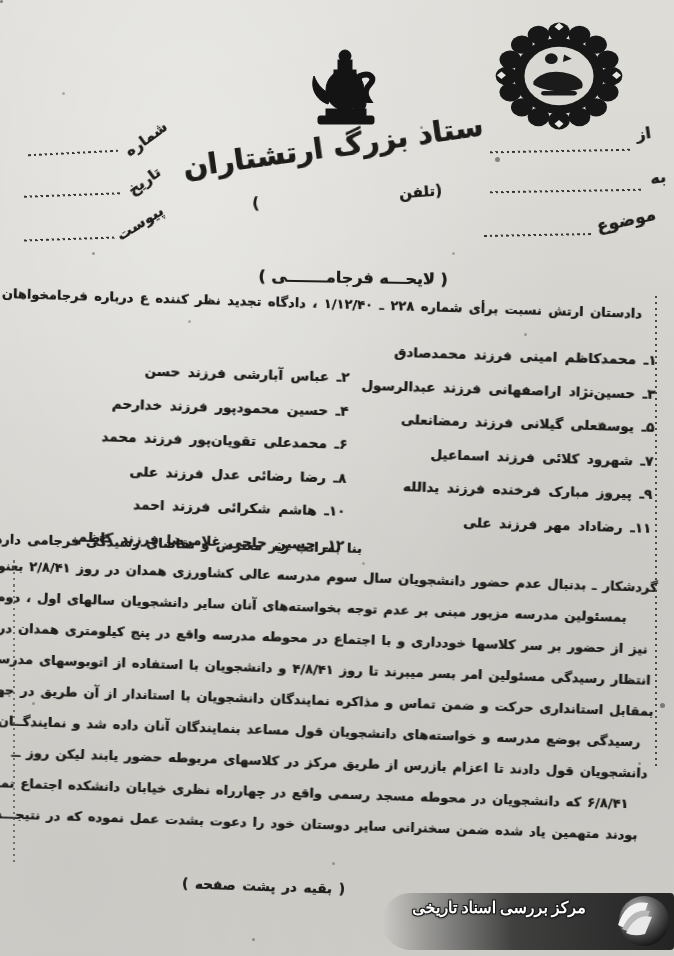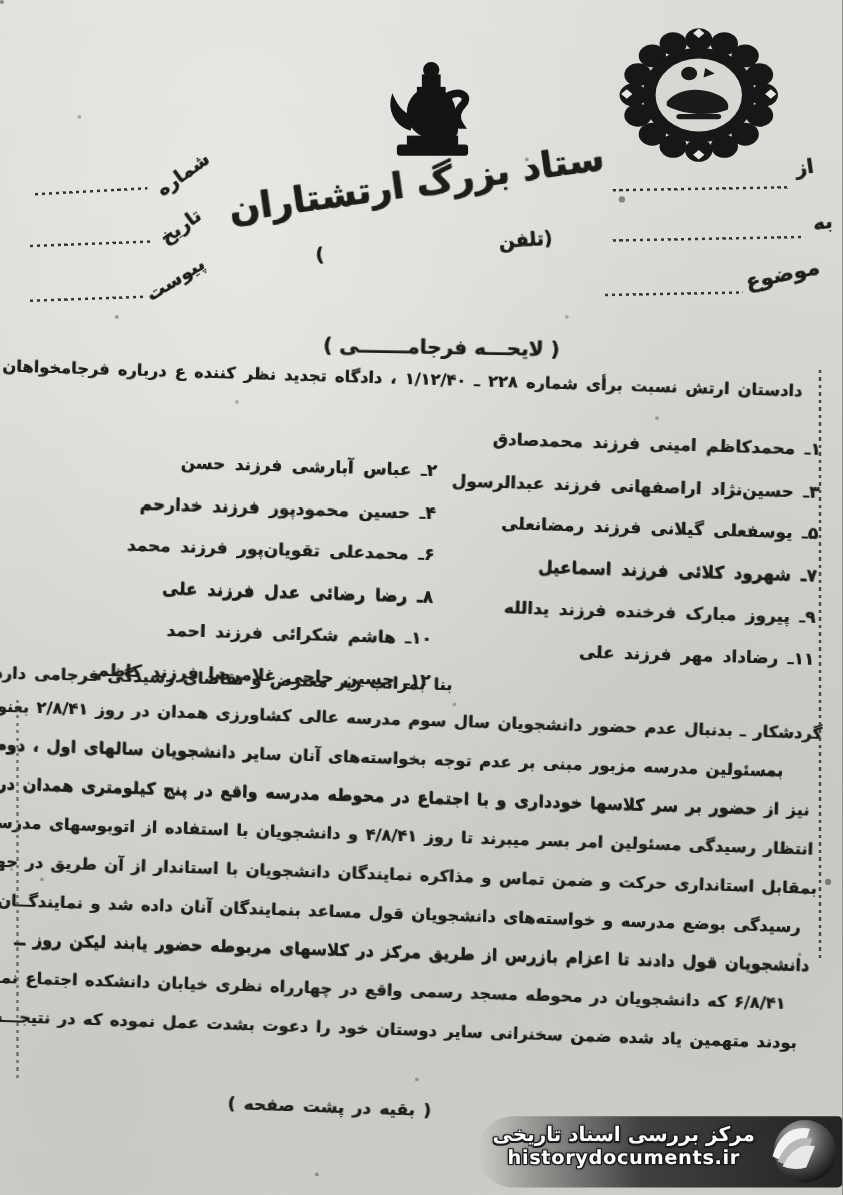--- a/index.html
+++ b/index.html
@@ -28,20 +28,21 @@
   .title{font-weight:bold;font-size:16px;letter-spacing:0.5px;}
   .collist{line-height:33.5px;font-weight:bold;font-size:13.5px;word-spacing:3px;text-align:right;}
   .bodypara{line-height:31px;font-weight:bold;font-size:13px;word-spacing:1.5px;text-align:right;}
   .bodypara > div{white-space:nowrap;}
   .vdots{width:2px;background:repeating-linear-gradient(180deg,#4a4843 0 2.5px,rgba(0,0,0,0) 2.5px 6px);}
 
   .wmbar{
     left:382px;top:893px;width:292px;height:57px;
     background:linear-gradient(to left, rgba(22,22,22,.93) 0%, rgba(45,45,45,.88) 55%, rgba(90,90,90,.45) 85%, rgba(140,140,140,0) 100%);
     border-radius:30px 4px 4px 30px;
+    font-family:Liberation Serif, serif;
   }
   .wmtext{position:absolute;right:66px;top:5px;width:218px;text-align:center;color:#fff;direction:rtl;}
   .wmtitle{font-size:16px;font-weight:bold;
     text-shadow:-1px -1px 0 #1a1a1a,1px -1px 0 #1a1a1a,-1px 1px 0 #1a1a1a,1px 1px 0 #1a1a1a,0 0 3px rgba(0,0,0,.9);}
   .wmurl{font-size:15.5px;font-weight:bold;letter-spacing:.5px;direction:ltr;
     text-shadow:-1px -1px 0 #1a1a1a,1px -1px 0 #1a1a1a,-1px 1px 0 #1a1a1a,1px 1px 0 #1a1a1a,0 0 3px rgba(0,0,0,.9);}
 
   .specks{left:0;top:0;width:3px;height:3px;border-radius:50%;background:rgba(45,42,38,.55);
     box-shadow:92px 252px 0 rgba(40,40,40,.4), 524px 333px 0 rgba(40,40,40,.35),
       142px 602px 0 rgba(40,40,40,.3), 661px 704px 0 1px rgba(40,40,40,.5),
@@ -184,19 +185,18 @@
           <stop offset="100%" stop-color="#111"></stop>
         </radialGradient>
       </defs>
       <circle cx="32" cy="28" r="25" fill="url(#sph)"></circle>
       <path d="M6,32 Q14,6 36,10 L28,34 Q16,38 6,32 Z" fill="#f2f2f2"></path>
       <path d="M10,36 Q20,14 38,18 L30,38 Q19,41 10,36 Z" fill="#b8b8b8"></path>
       <path d="M14,40 Q24,20 40,24 L33,41 Q22,44 14,40 Z" fill="#e8e8e8"></path>
     </svg>
     <div class="wmtext">
       <div class="wmtitle">مرکز بررسی اسناد تاریخی</div>
-      <div class="wmurl">historydocuments.ir</div>
     </div>
   </div>
 
   <div class="abs specks"></div>
 
 </div>
 
 </body></html>

